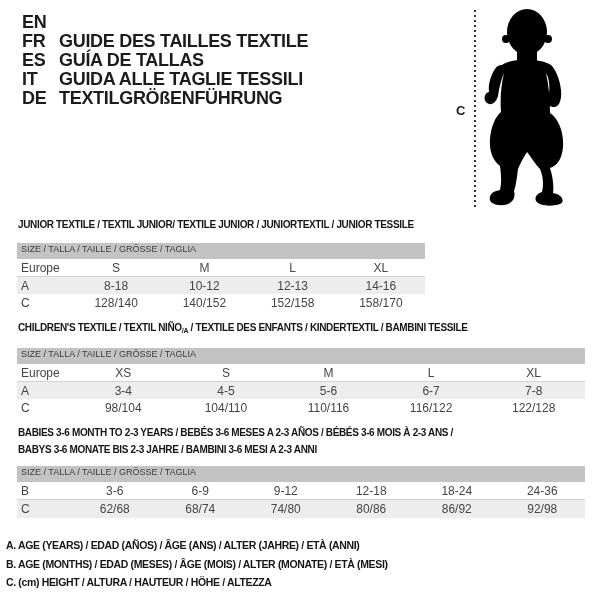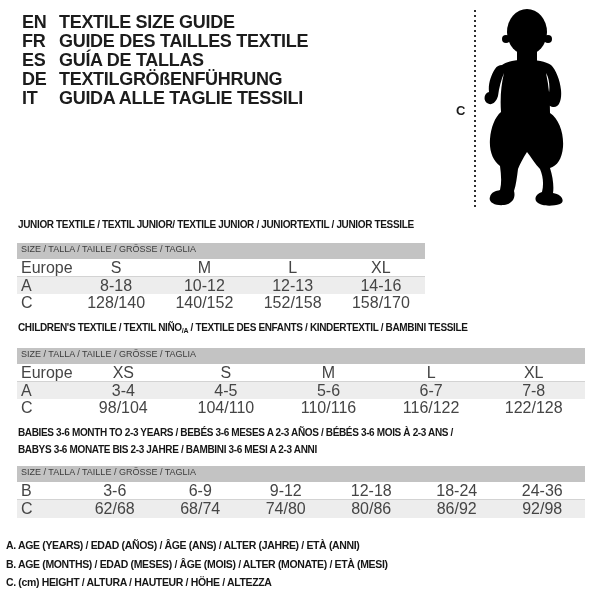--- a/index.html
+++ b/index.html
@@ -40,21 +40,21 @@
 
   
   .size-table { position:absolute; left:17px; }
   #junior-table { top:243px; width:408px; }
   #children-table { top:348px; width:568px; }
   #babies-table { top:466px; width:568px; }
   .t-head {
     height:16px; line-height:12px; background:#c3c3c3; color:#3c3c3c;
     font-size:9px; padding-left:4px; white-space:nowrap;
   }
-  .t-row { display:grid; height:17px; align-items:center; font-size:16px; color:#454545; }
+  .t-row { display:grid; height:17px; align-items:center; font-size:12px; color:#454545; }
   .t-row.first { height:18px; border-bottom:1px solid #d3d3d3; }
   .t-row.tall { height:18px; }
   .t-row.shaded { background:#ededed; }
   .t-row .lbl { padding-left:4px; text-align:left; }
   .t-row .c { text-align:center; }
   .cols4 { grid-template-columns:55px repeat(4, 1fr); }
   .cols5 { grid-template-columns:55px repeat(5, 1fr); }
   .cols6 { grid-template-columns:55px repeat(6, 1fr); }
 
   
@@ -62,37 +62,36 @@
     position:absolute; left:6px; top:536px; font-weight:700; font-size:10.5px;
     letter-spacing:-0.35px; line-height:18.7px; white-space:nowrap; color:#161616;
   }
 </style>
 </head>
 <body>
 
 <div class="lang-list">
   <div class="lang-row">
     <span class="lang-code">EN</span>
-    <span class="lang-label">TEXTILE SIZE GUIDE</span>
   </div>
   <div class="lang-row">
     <span class="lang-code">FR</span>
     <span class="lang-label">GUIDE DES TAILLES TEXTILE</span>
   </div>
   <div class="lang-row">
     <span class="lang-code">ES</span>
     <span class="lang-label">GUÍA DE TALLAS</span>
   </div>
   <div class="lang-row">
+    <span class="lang-code">IT</span>
+    <span class="lang-label">GUIDA ALLE TAGLIE TESSILI</span>
+  </div>
+  <div class="lang-row">
     <span class="lang-code">DE</span>
     <span class="lang-label">TEXTILGRÖßENFÜHRUNG</span>
-  </div>
-  <div class="lang-row">
-    <span class="lang-code">IT</span>
-    <span class="lang-label">GUIDA ALLE TAGLIE TESSILI</span>
   </div>
 </div>
 
 <div class="height-line"></div>
 <div class="measure-c">C</div>
 <svg class="baby-svg" width="90" height="200" viewBox="0 0 90 200">
   <g fill="#000000">
     <ellipse cx="46" cy="24" rx="20" ry="23"></ellipse>
     <circle cx="25" cy="31" r="4"></circle>
     <circle cx="67" cy="31" r="4"></circle>

